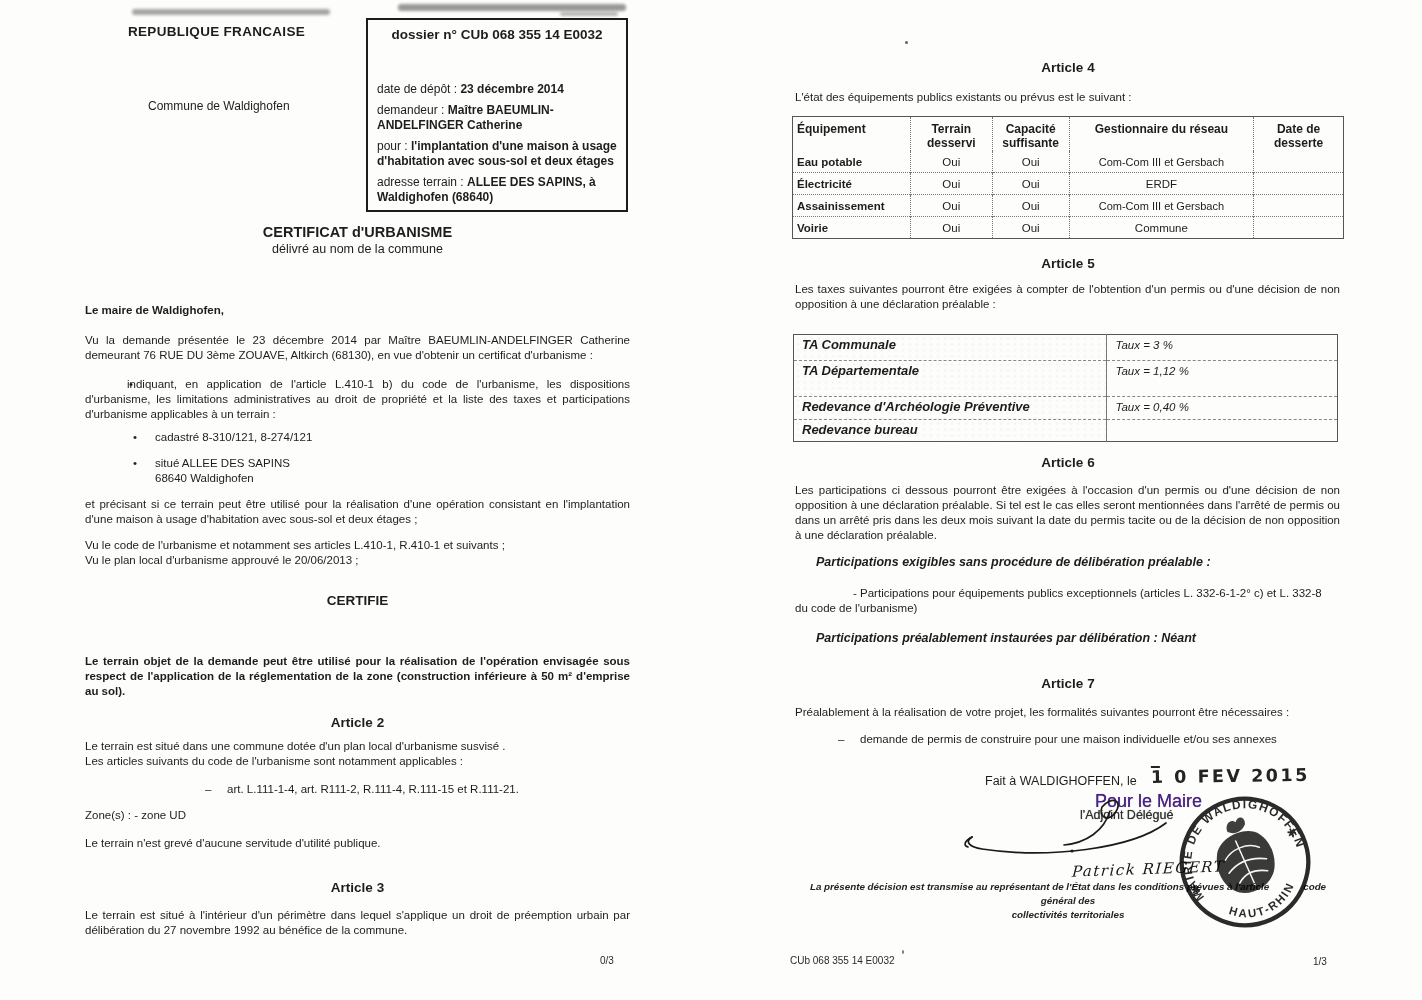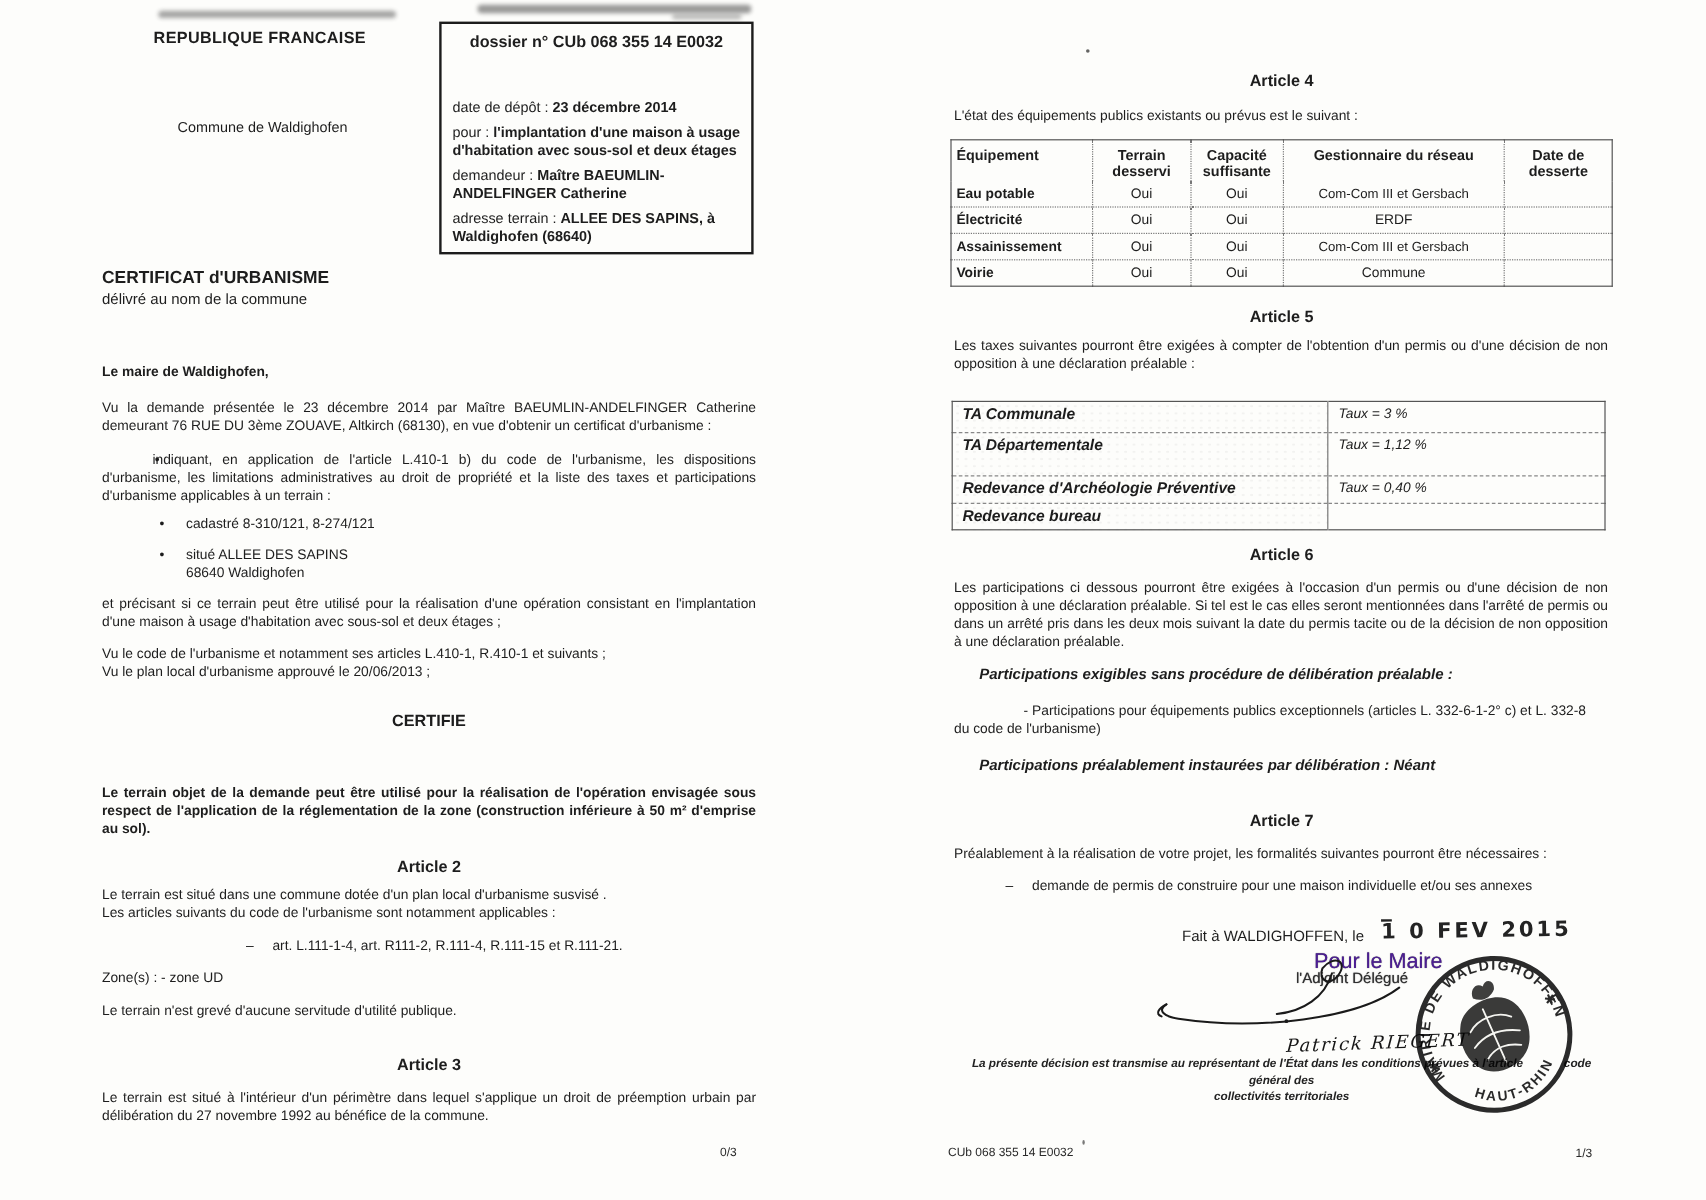--- a/index.html
+++ b/index.html
@@ -20,21 +20,21 @@
 
   
   .republique{position:absolute;top:24px;left:43px;font-weight:bold;font-size:13.5px;letter-spacing:.3px;}
   .commune{position:absolute;top:99px;left:63px;font-size:12px;}
   .dossier-box{position:absolute;top:18px;left:281px;width:262px;height:194px;
     border:2px solid #1c1c1c;box-sizing:border-box;padding:7px 9px;background:#fdfdfb;}
   .box-title{font-weight:bold;font-size:13.5px;text-align:center;margin-bottom:40px;}
   .box-line{font-size:12px;line-height:15px;margin-bottom:6px;}
   .box-line b{font-weight:bold;}
 
-  .cert-title{position:absolute;top:224px;left:0;width:100%;text-align:left;}
+  .cert-title{position:absolute;top:224px;left:0;width:100%;text-align:center;}
   .ct1{font-weight:bold;font-size:14.5px;line-height:17px;}
   .ct2{font-size:12.5px;line-height:17px;}
   .ct3{font-weight:bold;font-size:13px;line-height:17px;}
 
   .h-article{position:absolute;left:0;width:100%;text-align:center;font-weight:bold;font-size:13.5px;margin:0;}
 
   .mk{display:inline-block;width:22px;}
   .cont{padding-left:22px;}
 
   
@@ -108,22 +108,22 @@
   <div class="speck sp2"></div>
 
   <div class="col left">
 
     <div class="republique">REPUBLIQUE FRANCAISE</div>
     <div class="commune">Commune de Waldighofen</div>
 
     <div class="dossier-box">
       <div class="box-title">dossier n° CUb 068 355 14 E0032</div>
       <p class="box-line"><span>date de dépôt :</span> <b>23 décembre 2014</b></p>
+      <p class="box-line"><span>demandeur :</span> <b>Maître BAEUMLIN-ANDELFINGER Catherine</b></p>
       <p class="box-line"><span>pour :</span> <b>l'implantation d'une maison à usage d'habitation avec sous-sol et deux étages</b></p>
-      <p class="box-line"><span>demandeur :</span> <b>Maître BAEUMLIN-ANDELFINGER Catherine</b></p>
       <p class="box-line"><span>adresse terrain :</span> <b>ALLEE DES SAPINS, à Waldighofen (68640)</b></p>
     </div>
 
     <div class="cert-title">
       <div class="ct1">CERTIFICAT d'URBANISME</div>
       <div class="ct2">délivré au nom de la commune</div>
     </div>
 
     <p class="blk bold" style="top:303px">Le maire de Waldighofen,</p>
 

